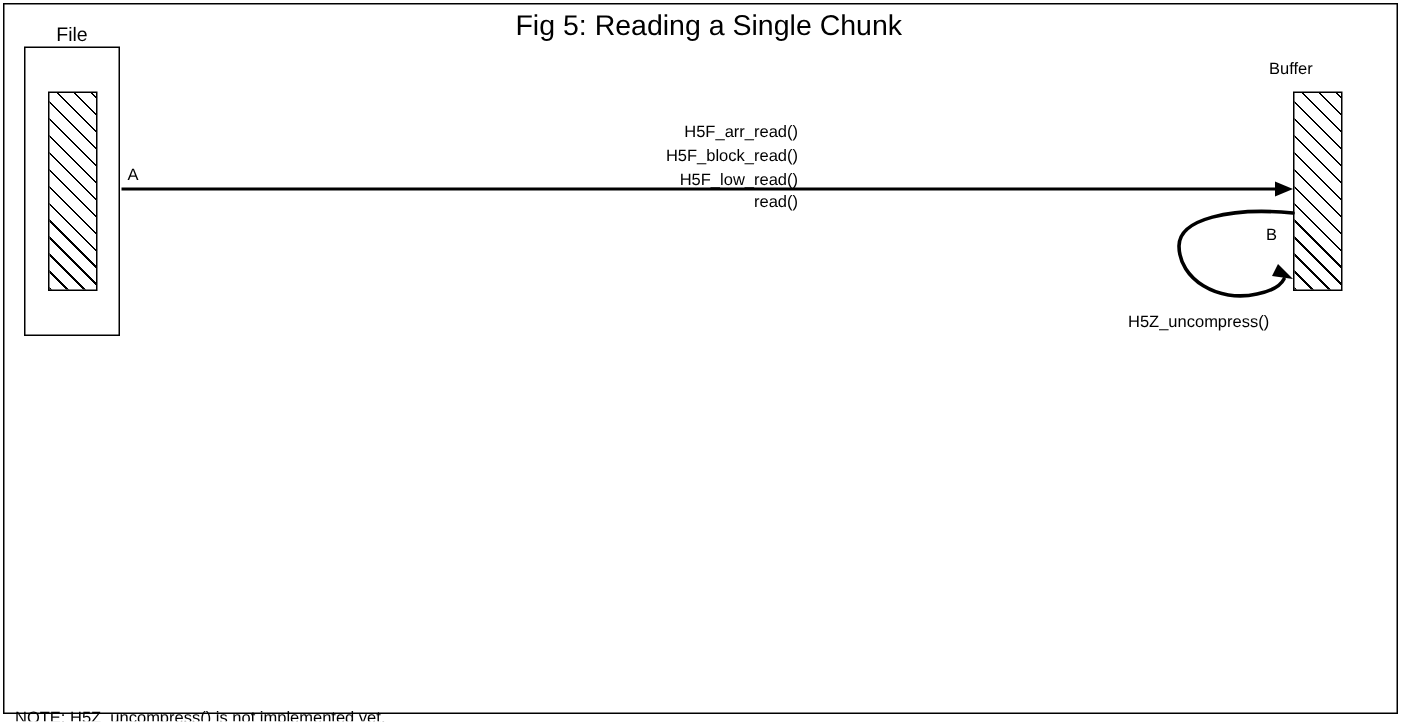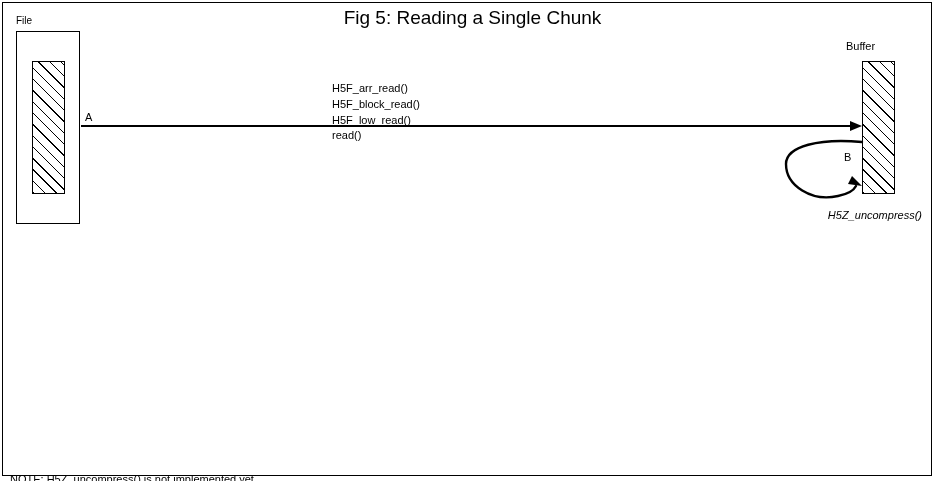--- a/index.html
+++ b/index.html
@@ -35,21 +35,22 @@
     font-size: 19px;
     color: #000000;
     white-space: nowrap;
   }
   
   #file-label {
     position: absolute;
     left: 16px;
     top: 15px;
     width: 64px;
-    font-size: 10px;
+    text-align: center;
+    font-size: 13px;
     color: #000000;
   }
   #file-box {
     position: absolute;
     left: 16px;
     top: 31px;
     width: 64px;
     height: 193px;
     border: 1px solid #000000;
     box-sizing: border-box;
@@ -106,33 +107,32 @@
     left: 844px;
     top: 151px;
     font-size: 11px;
     color: #000000;
   }
   #uncompress-label {
     position: absolute;
     left: 752px;
     top: 209px;
     width: 170px;
-    text-align: right;
-    font-size: 11px;
-    color: #000000;
-    white-space: nowrap;
-    font-style: italic;
+    text-align: left;
+    font-size: 11px;
+    color: #000000;
+    white-space: nowrap;
   }
   
   #call-stack {
     position: absolute;
     left: 332px;
     top: 81px;
     width: 200px;
-    text-align: left;
+    text-align: right;
   }
   #call-stack .call-line {
     font-size: 11px;
     line-height: 15.8px;
     color: #000000;
     white-space: nowrap;
   }
   
   #arrows {
     position: absolute;

